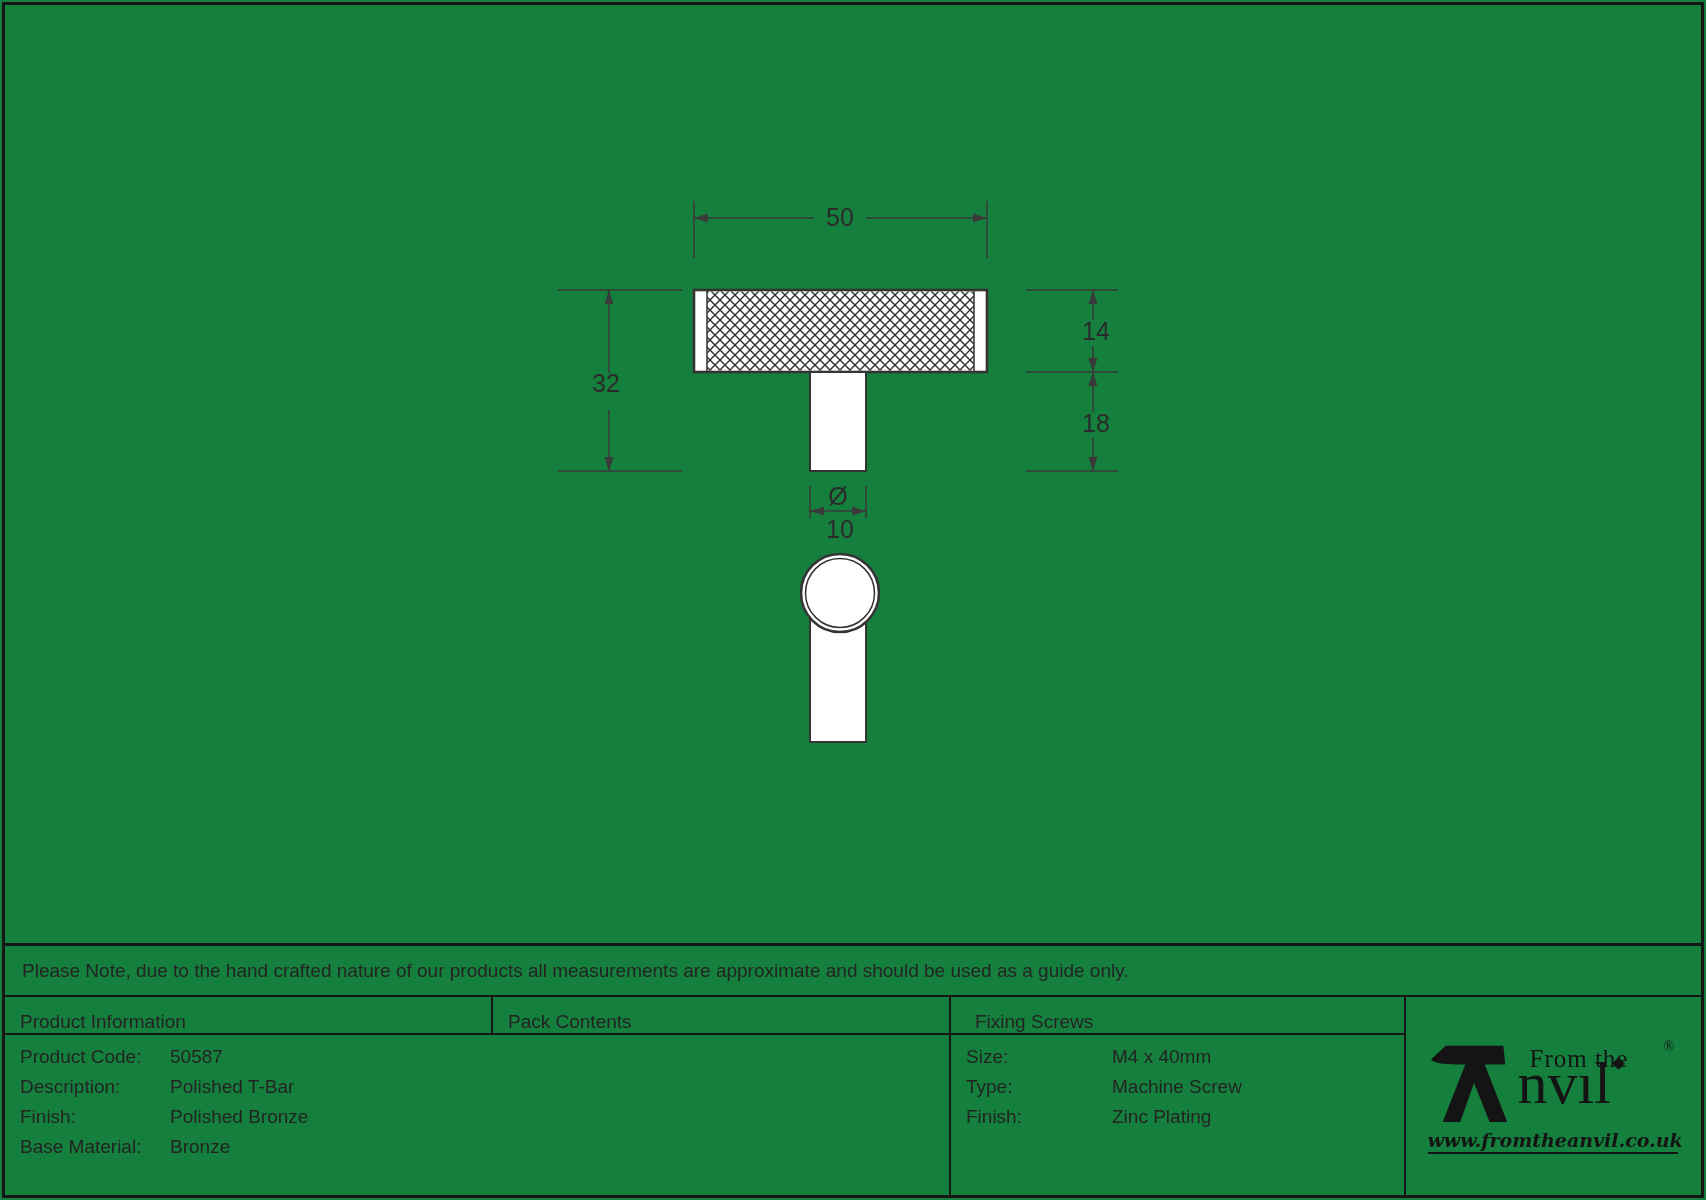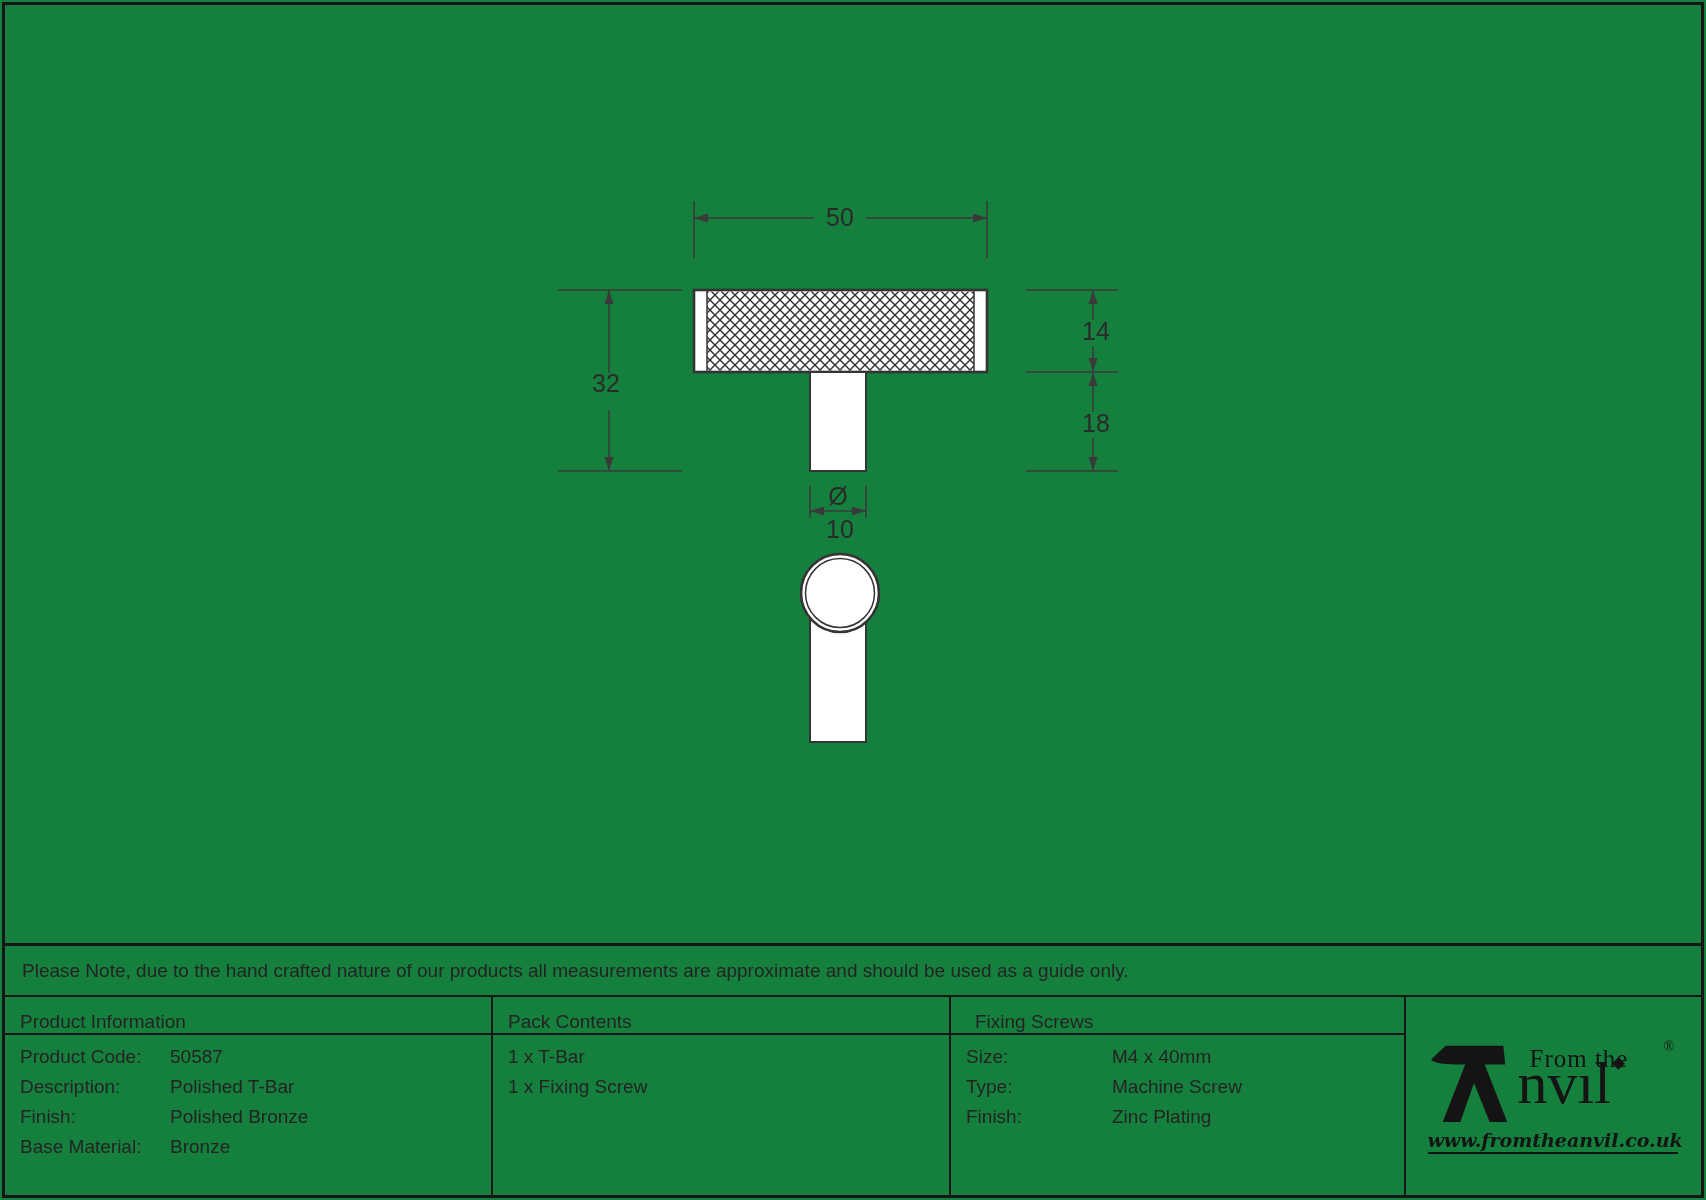--- a/index.html
+++ b/index.html
@@ -193,28 +193,20 @@
       <div class="kv">
         <span class="k">Finish:</span>
         <span class="v">Polished Bronze</span>
       </div>
       <div class="kv">
         <span class="k">Base Material:</span>
         <span class="v">Bronze</span>
       </div>
     </div>
 
-    <div class="b-cell col-sep" style="grid-column:2;grid-row:2;">
-      <div class="li">
-        <span>1 x T-Bar</span>
-      </div>
-      <div class="li">
-        <span>1 x Fixing Screw</span>
-      </div>
-    </div>
 
     <div class="b-cell col-sep" style="grid-column:3;grid-row:2;">
       <div class="kv kv3">
         <span class="k">Size:</span>
         <span class="v">M4 x 40mm</span>
       </div>
       <div class="kv kv3">
         <span class="k">Type:</span>
         <span class="v">Machine Screw</span>
       </div>

